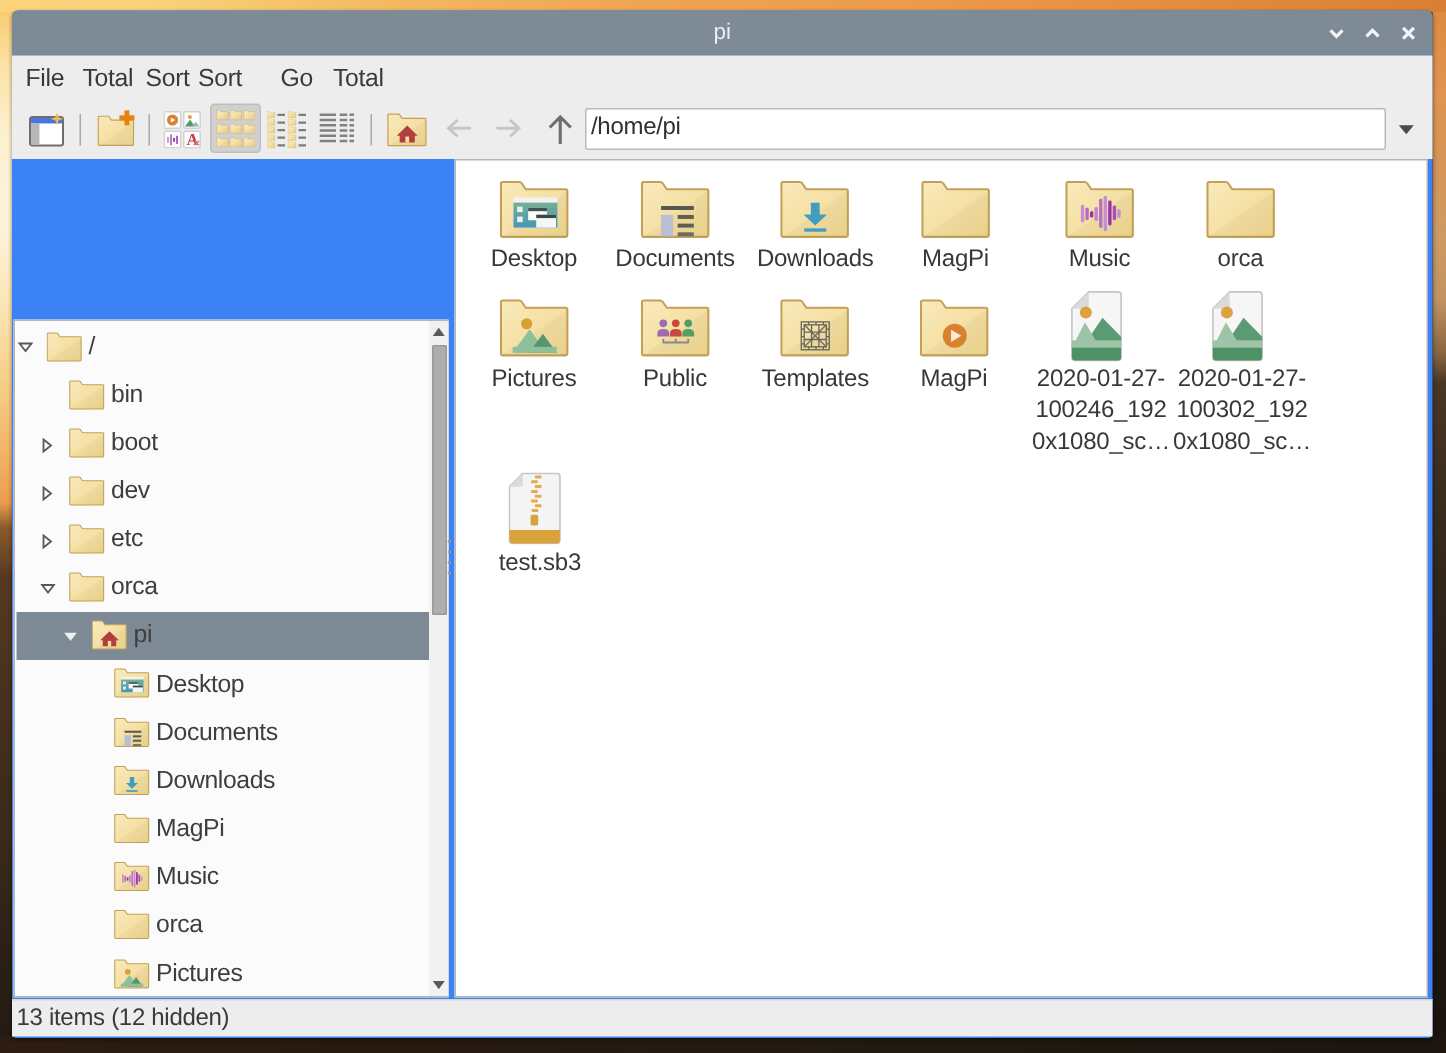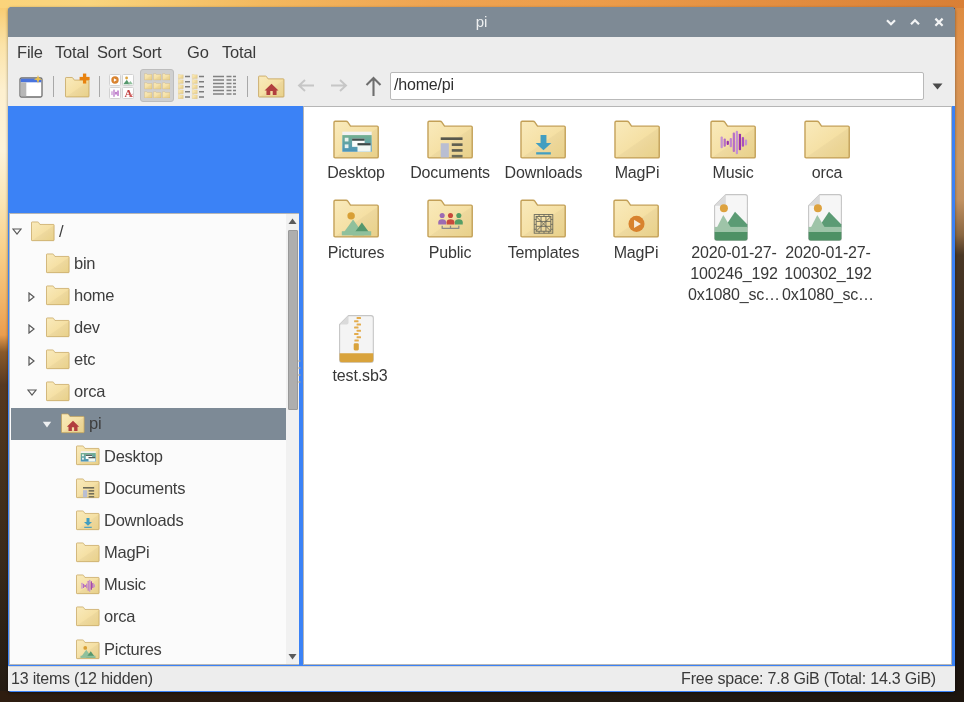--- a/index.html
+++ b/index.html
@@ -367,21 +367,21 @@
         <use href="#folder"></use>
       </svg>
     <div class="abs tlabel" style="left:64px; top:39.7px">bin</div>
 
     <svg class="abs exp" style="left:18px; top:78px" width="7" height="10" viewBox="0 0 7 10">
         <path d="M1 1 L6 5 L1 9 Z" fill="none" stroke="#585858" stroke-width="1.2"></path>
       </svg>
     <svg class="abs" style="left:36px; top:71px" width="24" height="20.5" viewBox="0 0 48 41">
         <use href="#folder"></use>
       </svg>
-    <div class="abs tlabel" style="left:64px; top:71.8px">home</div>
+    <div class="abs tlabel" style="left:64px; top:71.8px">boot</div>
 
     <svg class="abs exp" style="left:18px; top:110px" width="7" height="10" viewBox="0 0 7 10">
         <path d="M1 1 L6 5 L1 9 Z" fill="none" stroke="#585858" stroke-width="1.2"></path>
       </svg>
     <svg class="abs" style="left:36px; top:103px" width="24" height="20.5" viewBox="0 0 48 41">
         <use href="#folder"></use>
       </svg>
     <div class="abs tlabel" style="left:64px; top:104px">dev</div>
 
     <svg class="abs exp" style="left:18px; top:142px" width="7" height="10" viewBox="0 0 7 10">
@@ -513,15 +513,14 @@
     </svg>
   <div class="abs cell ilabel" style="left:773px; top:235px; width:94px">2020-01-27-<br>100302_192<br>0x1080_sc…</div>
 
   <svg class="abs" style="left:330.5px; top:308px" width="35" height="48" viewBox="0 0 35 48">
       <use href="#zipfile"></use>
     </svg>
   <div class="abs cell ilabel" style="left:306px; top:357.5px; width:92px">test.sb3</div>
 
   <div id="statusbar" class="abs">
     <div id="status-l" class="abs">13 items (12 hidden)</div>
-    <div id="status-r" class="abs">Free space: 7.8 GiB (Total: 14.3 GiB)</div>
   </div>
 </div>
 
 </body></html>

